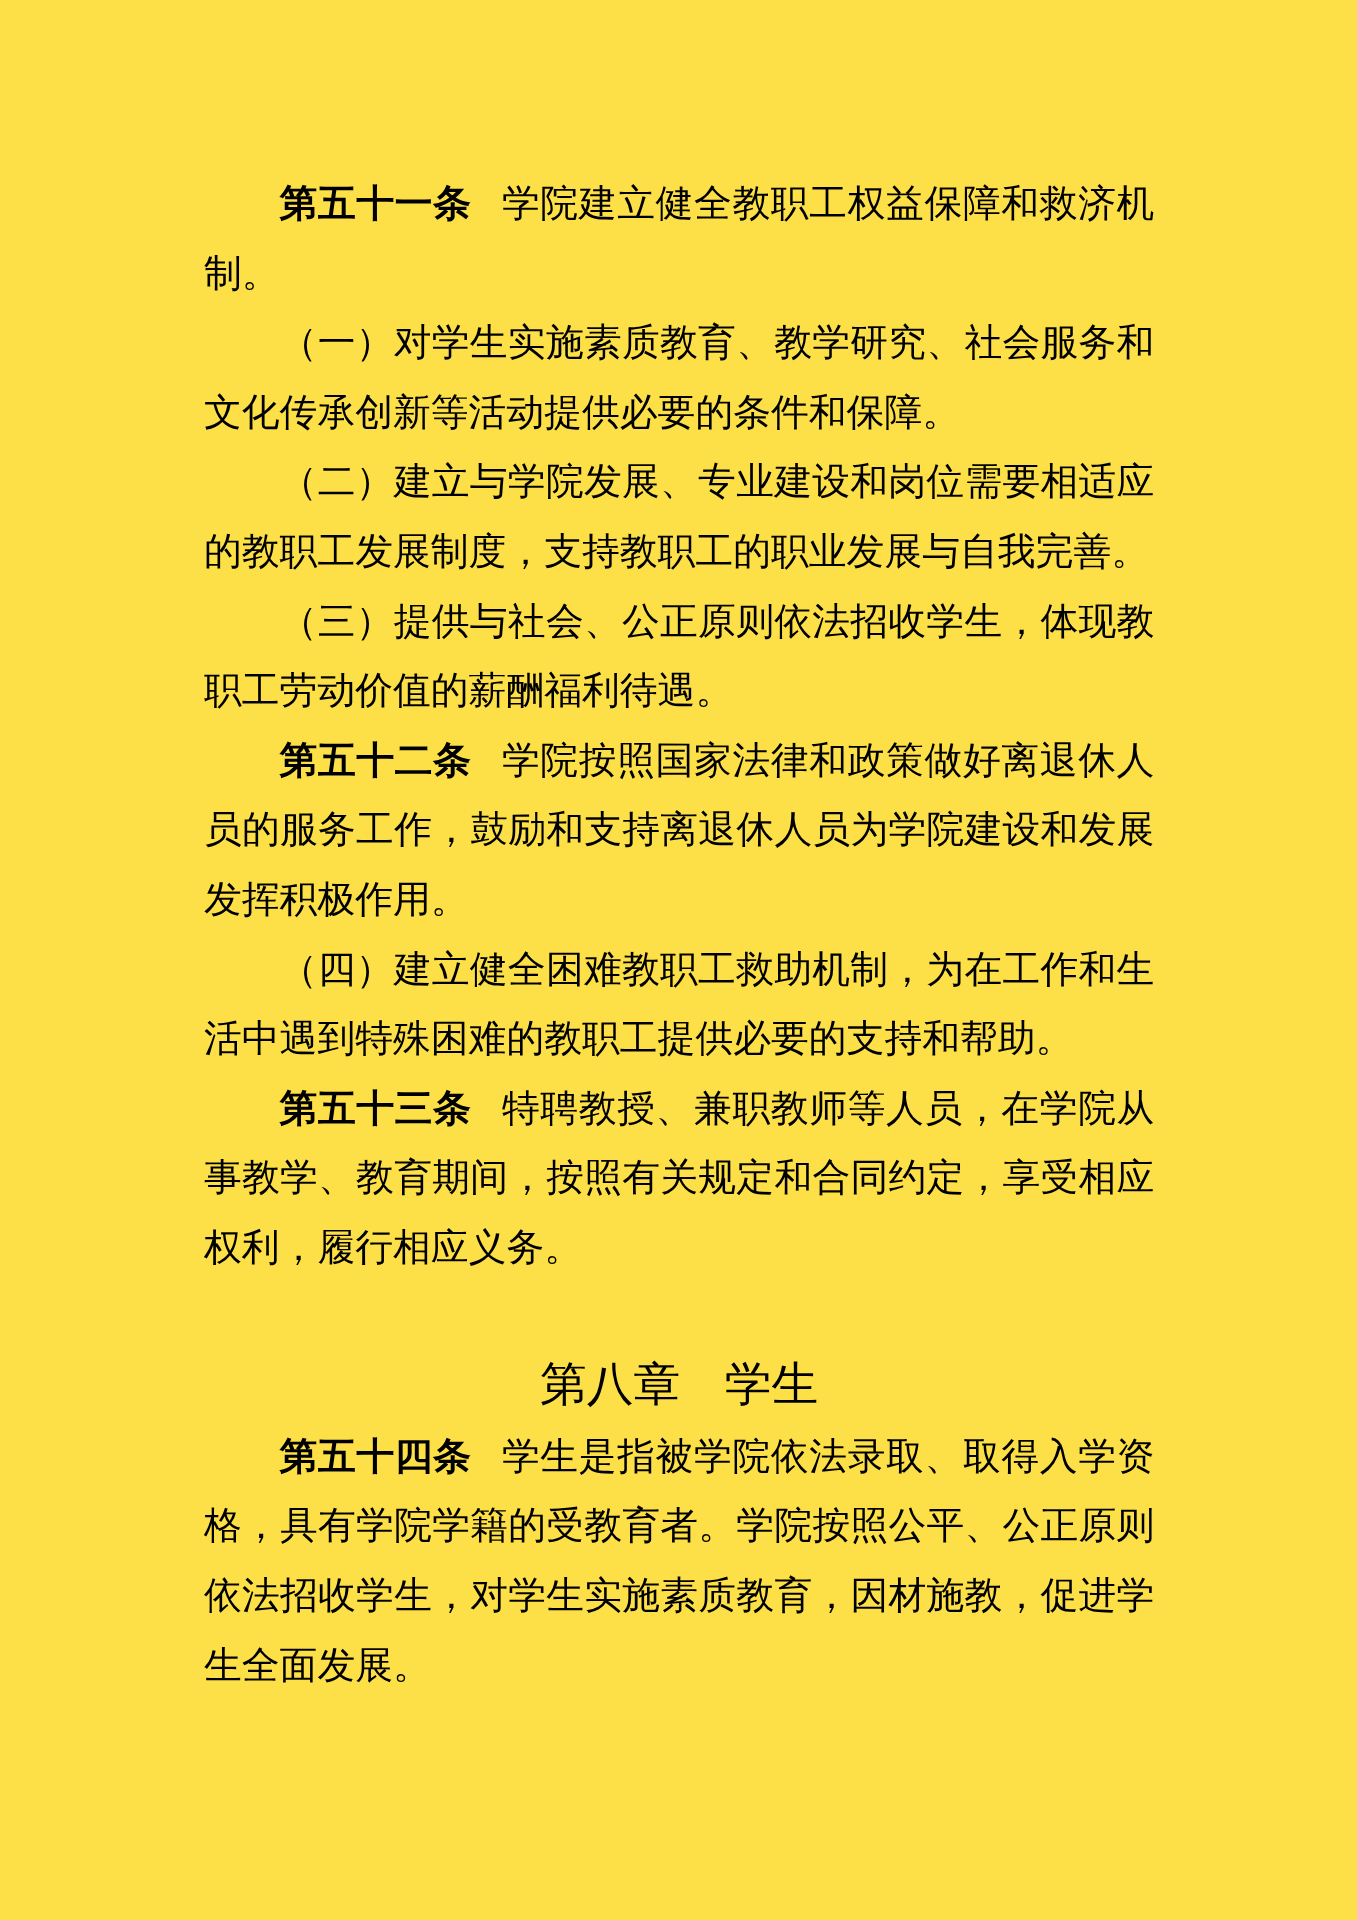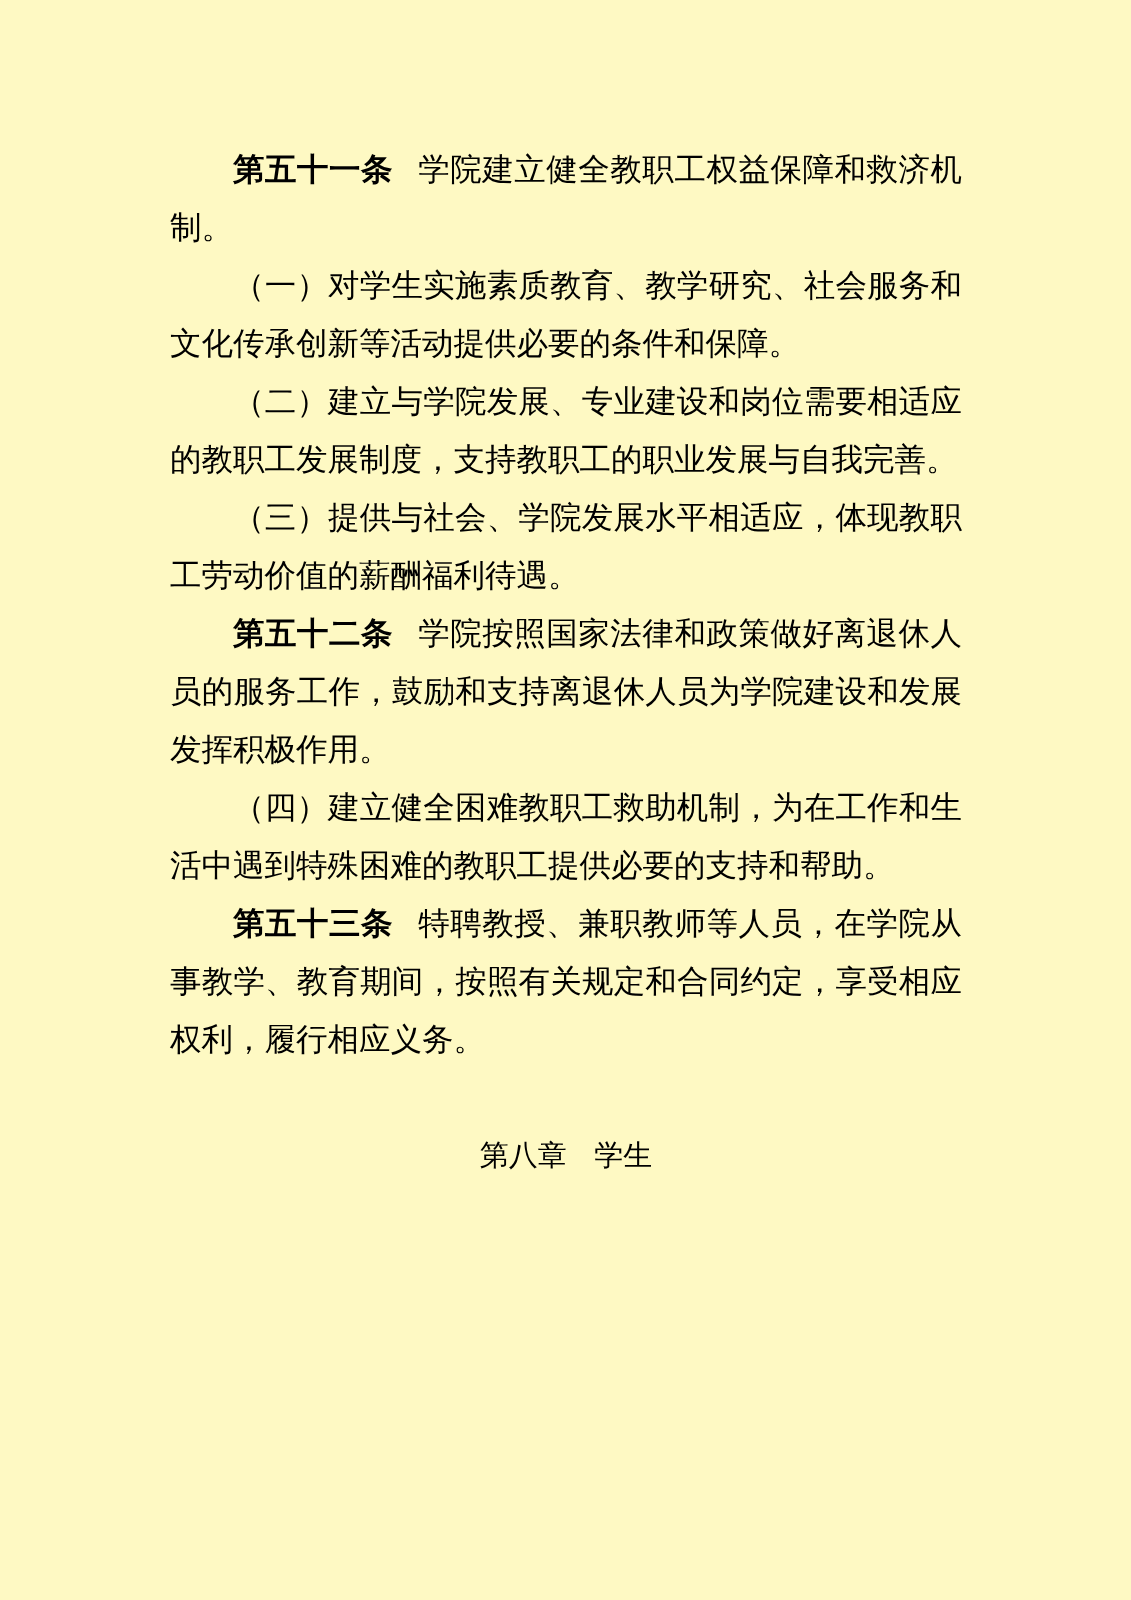--- a/index.html
+++ b/index.html
@@ -11,42 +11,42 @@
     width: 1131px;
     height: 1600px;
     overflow: hidden;
     font-family: "Liberation Sans", sans-serif;
   }
   .page {
     box-sizing: border-box;
     width: 1131px;
     height: 1600px;
     padding: 140px 169px 0 170px;
-    background: #fef9c3;
+    background: #fde047;
     color: #000000;
   }
   .para {
     margin: 0;
     font-size: 31.5px;
     line-height: 58px;
     text-align: justify;
     text-justify: inter-ideograph;
     text-indent: 2em;
     color: #000000;
   }
   .art-num {
     font-weight: bold;
     margin-right: 0.8em;
   }
   .spacer {
     height: 58px;
   }
   .chapter {
     margin: 0;
-    font-size: 29px;
+    font-size: 39px;
     line-height: 58px;
     font-weight: normal;
     text-align: center;
     text-indent: 0;
     color: #000000;
   }
   .chapter-title {
     margin-left: 0.95em;
   }
 </style>
@@ -54,26 +54,27 @@
 <body>
 
 <div class="page">
 
   <p class="para"><span class="art-num">第五十一条</span><span>学院建立健全教职工权益保障和救济机制。</span></p>
 
   <p class="para"><span>（一）对学生实施素质教育、教学研究、社会服务和文化传承创新等活动提供必要的条件和保障。</span></p>
 
   <p class="para"><span>（二）建立与学院发展、专业建设和岗位需要相适应的教职工发展制度，支持教职工的职业发展与自我完善。</span></p>
 
-  <p class="para"><span>（三）提供与社会、学院发展水平相适应，体现教职工劳动价值的薪酬福利待遇。</span></p>
+  <p class="para"><span>（三）提供与社会、公正原则依法招收学生，体现教职工劳动价值的薪酬福利待遇。</span></p>
 
   <p class="para"><span class="art-num">第五十二条</span><span>学院按照国家法律和政策做好离退休人员的服务工作，鼓励和支持离退休人员为学院建设和发展发挥积极作用。</span></p>
 
   <p class="para"><span>（四）建立健全困难教职工救助机制，为在工作和生活中遇到特殊困难的教职工提供必要的支持和帮助。</span></p>
 
   <p class="para"><span class="art-num">第五十三条</span><span>特聘教授、兼职教师等人员，在学院从事教学、教育期间，按照有关规定和合同约定，享受相应权利，履行相应义务。</span></p>
 
   <div class="spacer"></div>
 
   <h2 class="chapter"><span>第八章</span><span class="chapter-title">学生</span></h2>
 
+  <p class="para"><span class="art-num">第五十四条</span><span>学生是指被学院依法录取、取得入学资格，具有学院学籍的受教育者。学院按照公平、公正原则依法招收学生，对学生实施素质教育，因材施教，促进学生全面发展。</span></p>
 
 </div>
 
 </body></html>

